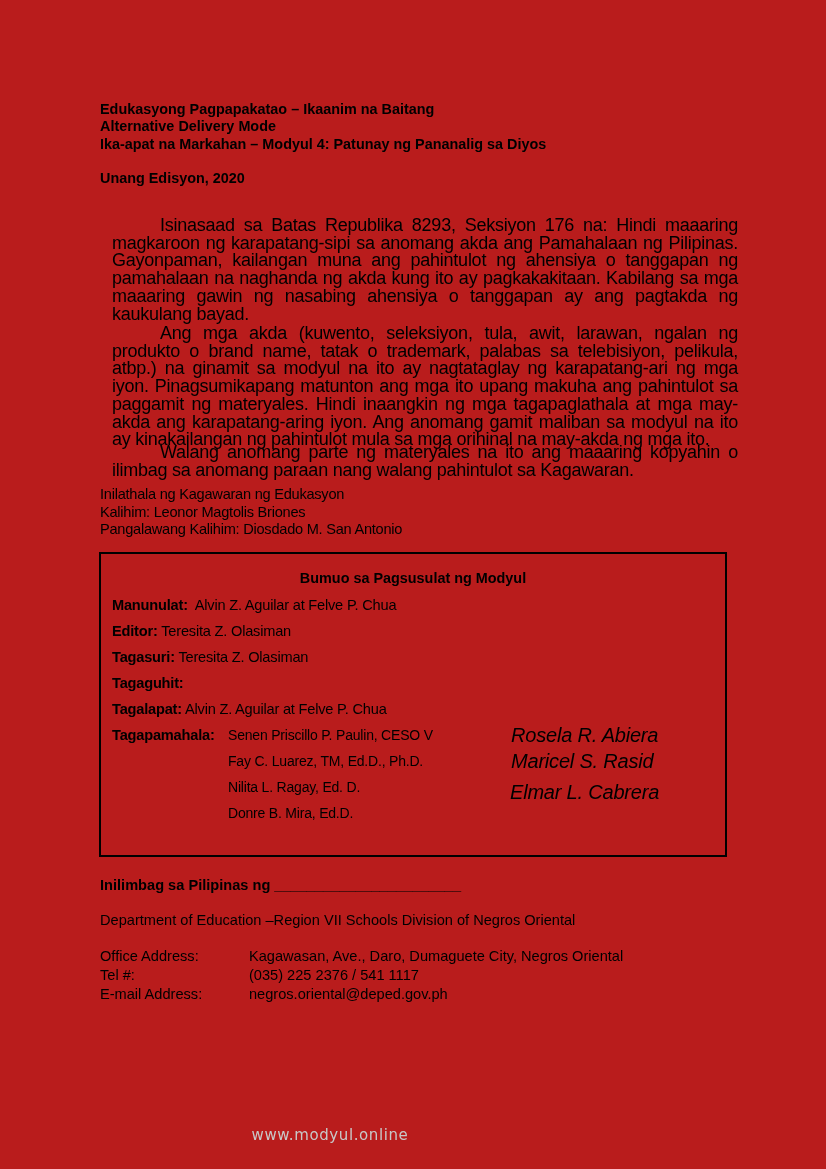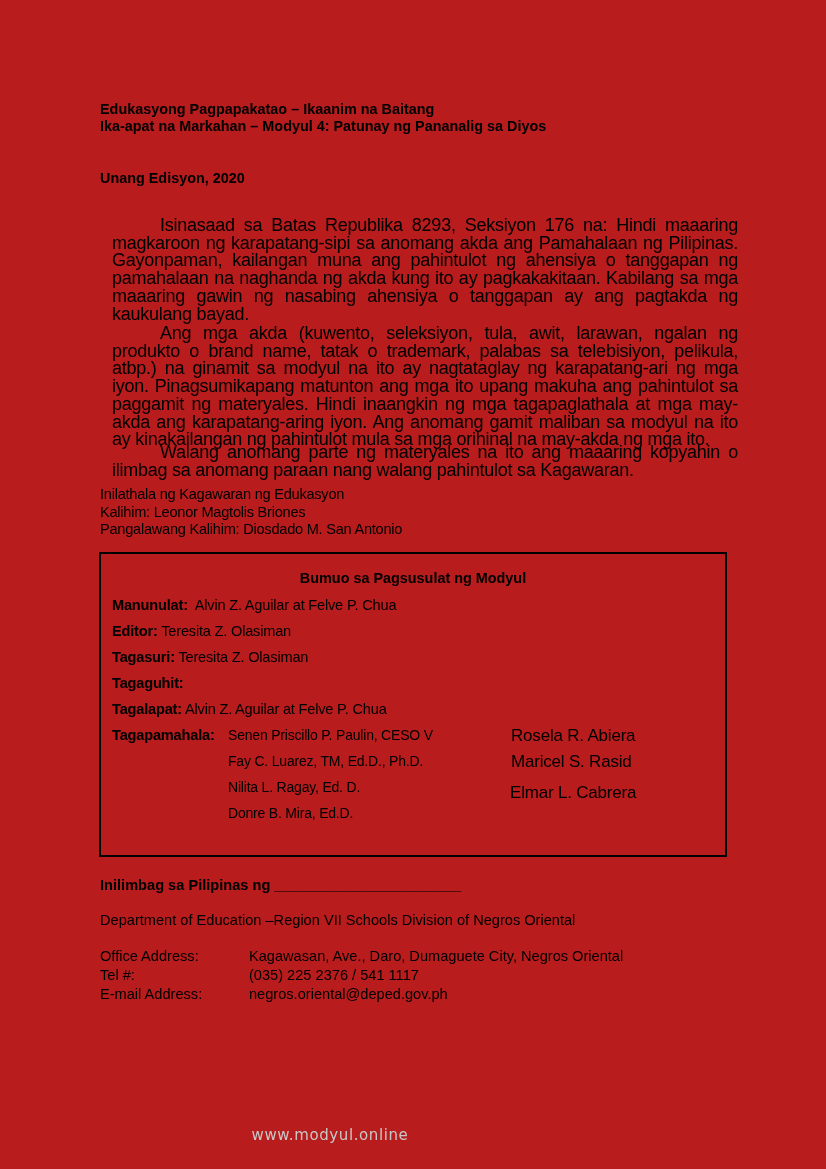--- a/index.html
+++ b/index.html
@@ -96,24 +96,25 @@
       position: absolute;
       left: 127px;
       font-size: 14px;
       line-height: 17px;
       white-space: nowrap;
       letter-spacing: -0.2px;
     }
     .mgr-col2 {
       position: absolute;
       left: 410px;
-      font-size: 17px;
+      font-size: 20px;
       line-height: 17px;
       white-space: nowrap;
       letter-spacing: -0.2px;
+      font-style: italic;
     }
     .printed {
       position: absolute;
       left: 100px;
       top: 877px;
       font-weight: bold;
       font-size: 14.6px;
       line-height: 17px;
       white-space: nowrap;
     }
@@ -148,20 +149,21 @@
       font-family: "DejaVu Sans", sans-serif;
     }
   </style>
 </head>
 <body>
 
 <div class="page">
 
   <div class="header-block">
     <div>Edukasyong Pagpapakatao – Ikaanim na Baitang</div>
+    <div>Alternative Delivery Mode</div>
     <div>Ika-apat na Markahan – Modyul 4: Patunay ng Pananalig sa Diyos</div>
   </div>
 
   <div class="edition">Unang Edisyon, 2020</div>
 
   <p class="para para1">Isinasaad sa Batas Republika 8293, Seksiyon 176 na: Hindi maaaring magkaroon ng karapatang-sipi sa anomang akda ang Pamahalaan ng Pilipinas. Gayonpaman, kailangan muna ang pahintulot ng ahensiya o tanggapan ng pamahalaan na naghanda ng akda kung ito ay pagkakakitaan. Kabilang sa mga maaaring gawin ng nasabing ahensiya o tanggapan ay ang pagtakda ng kaukulang bayad.</p>
   <p class="para para2">Ang mga akda (kuwento, seleksiyon, tula, awit, larawan, ngalan ng produkto o brand name, tatak o trademark, palabas sa telebisiyon, pelikula, atbp.) na ginamit sa modyul na ito ay nagtataglay ng karapatang-ari ng mga iyon. Pinagsumikapang matunton ang mga ito upang makuha ang pahintulot sa paggamit ng materyales. Hindi inaangkin ng mga tagapaglathala at mga may-akda ang karapatang-aring iyon. Ang anomang gamit maliban sa modyul na ito ay kinakailangan ng pahintulot mula sa mga orihinal na may-akda ng mga ito.</p>
   <p class="para para3">Walang anomang parte ng materyales na ito ang maaaring kopyahin o ilimbag sa anomang paraan nang walang pahintulot sa Kagawaran.</p>
 
   <div class="publisher">

